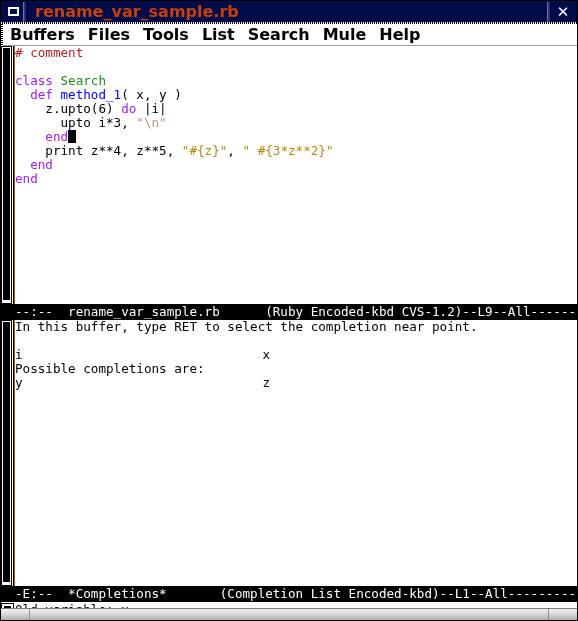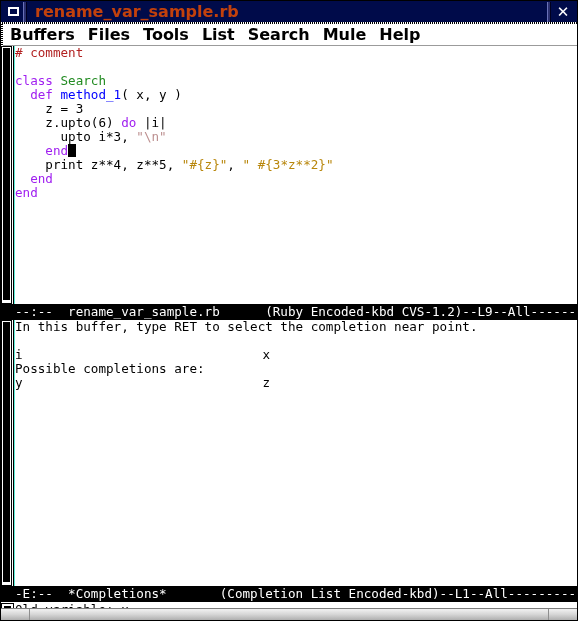--- a/index.html
+++ b/index.html
@@ -124,21 +124,21 @@
     width: 578px;
     height: 556px;
     background: #ffffff;
   }
 
   
   .emacs-window {
     position: absolute;
     left: 0;
     width: 578px;
-    background: #5eead4;
+    background: #a16207;
   }
   .win-body {
     position: absolute;
     left: 0; top: 0;
     width: 578px;
     bottom: 16px;
   }
   .scrollbar {
     position: absolute;
     left: 0; top: 0;
@@ -310,21 +310,20 @@
             <div class="scroll-thumb" style="top:1px; height:252px;"></div>
           </div>
         </div>
 
         <div class="text-area" id="code-text">
 
         <div class="code-line"><span class="tok-comment"># comment</span></div>
             <div class="code-line">&nbsp;</div>
             <div class="code-line"><span class="tok-keyword">class </span><span class="tok-type">Search</span></div>
             <div class="code-line"><span>  </span><span class="tok-keyword">def </span><span class="tok-func">method_1</span><span>( x, y )</span></div>
-            <div class="code-line"><span>    </span><span>z = 3</span></div>
             <div class="code-line"><span>    </span><span>z.upto(6) </span><span class="tok-keyword">do</span><span> |i|</span></div>
             <div class="code-line"><span>      </span><span>upto i*3, </span><span class="tok-string">"\n"</span></div>
             <div class="code-line"><span>    </span><span class="tok-keyword">end</span><span class="cursor-block"></span></div>
             <div class="code-line"><span>    </span><span>print z**4, z**5, </span><span class="tok-string2">"#{z}"</span><span>, </span><span class="tok-string2">" #{3*z**2}"</span></div>
             <div class="code-line"><span>  </span><span class="tok-keyword">end</span></div>
             <div class="code-line"><span class="tok-keyword">end</span></div>
           </div>
       </div>
 
       <div class="mode-line">--:--  rename_var_sample.rb      (Ruby Encoded-kbd CVS-1.2)--L9--All------------</div>

